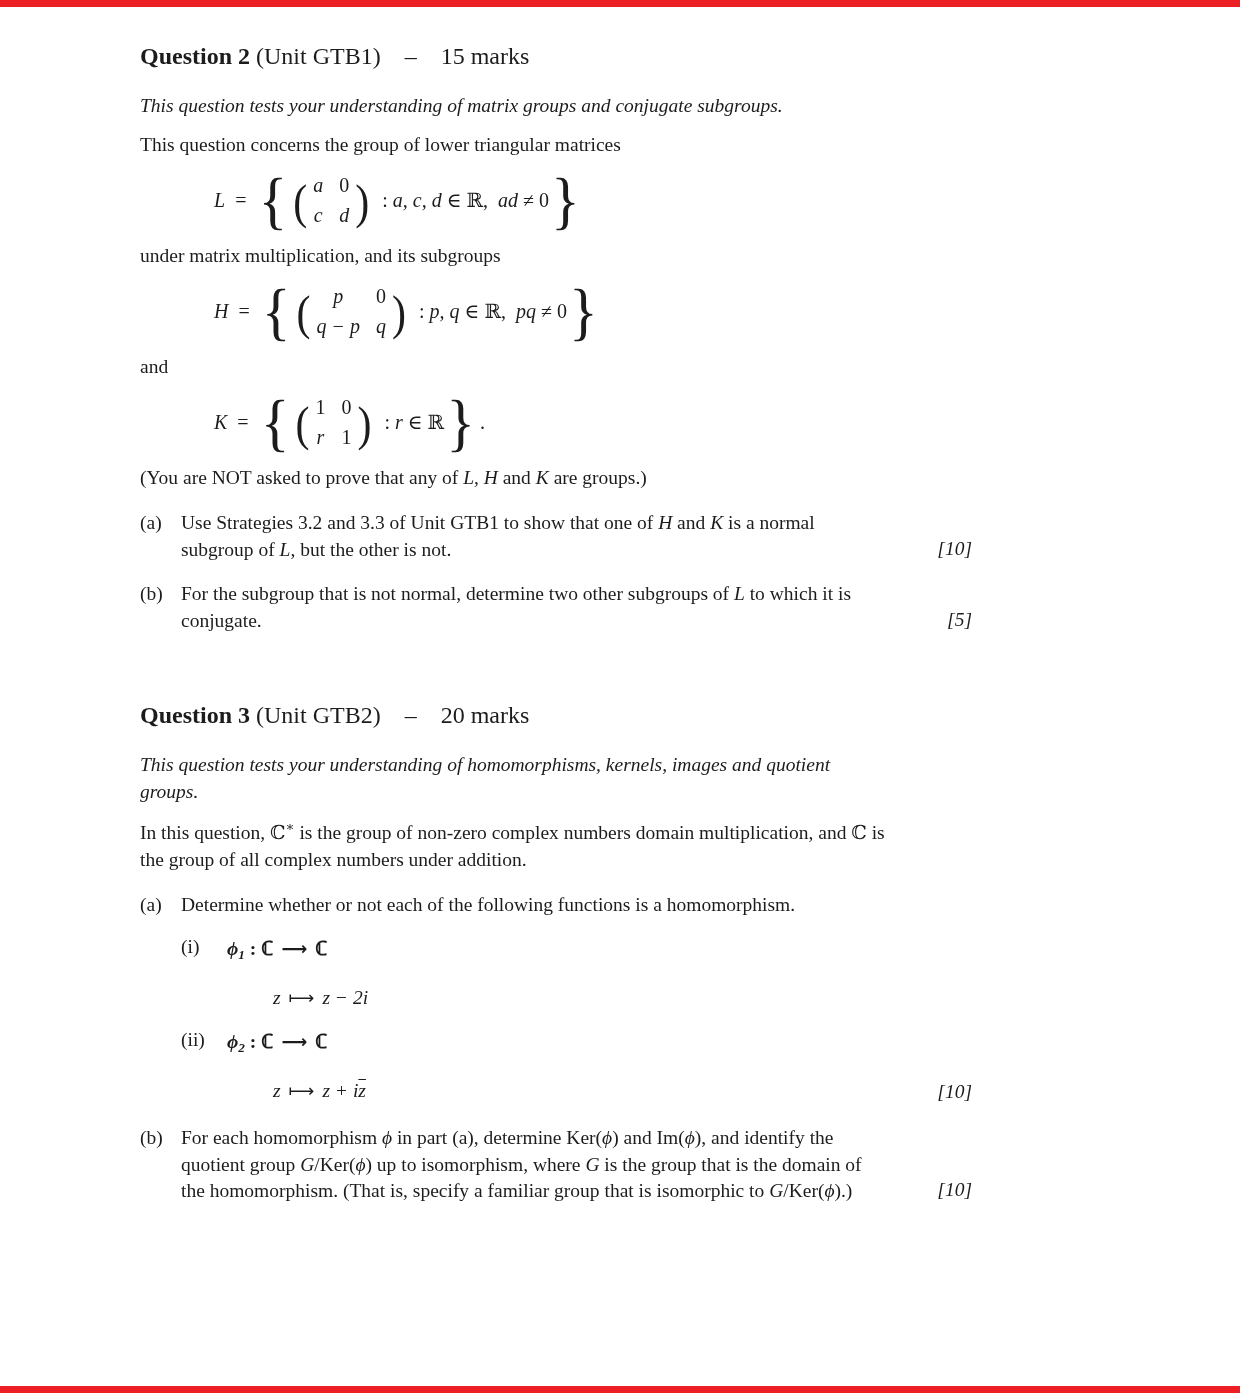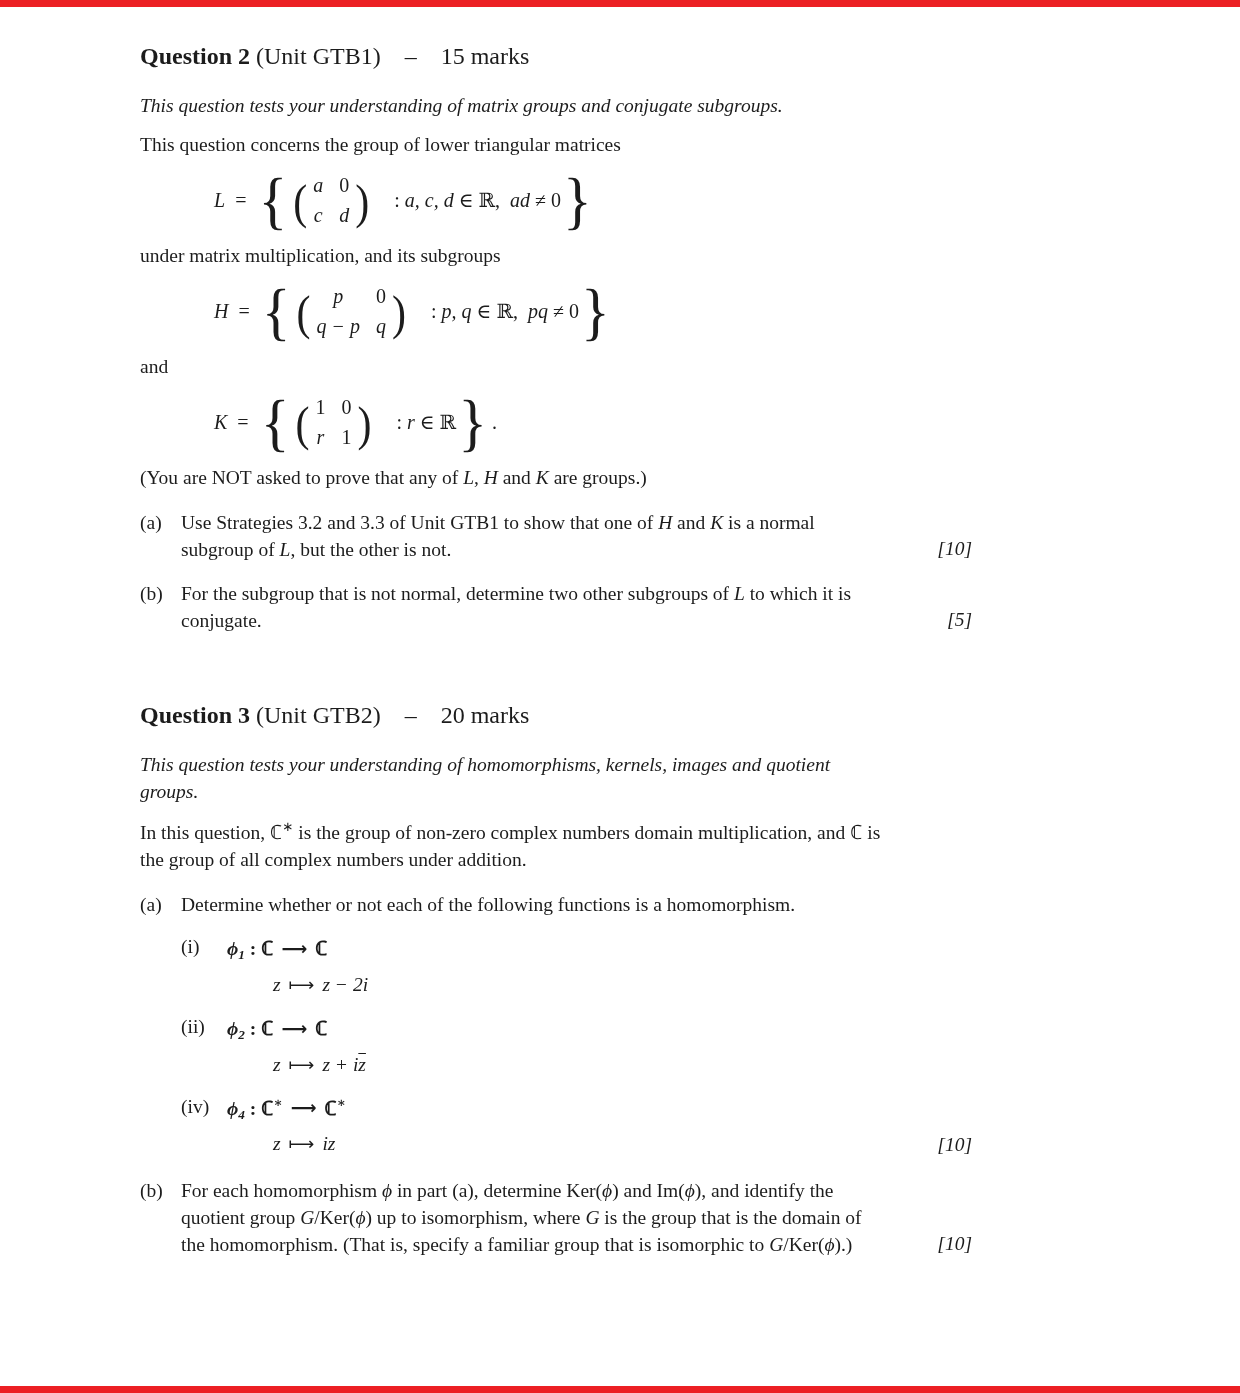--- a/index.html
+++ b/index.html
@@ -13,48 +13,48 @@
   .redbar.top { top:0; }
   .redbar.bottom { bottom:0; }
 
   .content { position:absolute; left:140px; top:40px; width:832px; }
 
   .qhead { font-size:24px; margin-bottom:12px; }
   .qhead .btitle { font-weight:bold; }
   .qhead .dash { margin:0 24px; }
 
   .intro { font-style:italic; margin:20px 0 12px 0; width:742px; }
-  .para  { margin:12px 0; width:762px;font-family:Liberation Serif, serif; }
+  .para  { margin:12px 0; width:762px; }
   .mi { font-style:italic; }
   .bb { font-style:normal; }
 
   
   .dmath { display:flex; align-items:center; margin:10px 0 10px 74px; font-size:20px; }
   .rel { margin:0 10px; }
   .brace { display:inline-block; font-size:60px; line-height:1; transform:scaleY(1.06); margin:0 2px; font-weight:400; }
   .paren { display:inline-block; font-size:42px; line-height:1; transform:scaleY(1.18); margin:0 4px; }
   .matrix { display:inline-grid; grid-template-columns:auto auto; column-gap:16px; row-gap:2px; text-align:center; padding:0 2px; }
-  .cond { margin-left:21px; white-space:pre; }
+  .cond { margin-left:9px; white-space:pre; }
   .tail { margin-left:3px; }
 
   
   .item { display:flex; position:relative; margin:18px 0; }
   .item-label { flex:0 0 41px; }
   .item-text { width:702px; }
   .marks { position:absolute; right:0; bottom:1px; font-style:italic;margin-top:25px; }
 
   .qgap { height:46px; }
 
   
   .funcs { margin-top:16px; }
   .func { display:flex; margin-bottom:15px; }
   .func:last-child { margin-bottom:2px; }
   .func-num { flex:0 0 46px; }
   .sig { display:block;font-weight:bold; }
-  .map { display:block; margin-left:46px; margin-top:7px; }
+  .map { display:block; margin-left:46px; margin-top:20px; }
   .arrow { margin:0 8px; font-family:"DejaVu Sans","Liberation Serif",serif; font-size:18px; }
   sub { font-size:0.68em; }
   sup { font-size:0.68em; }
   .ov { text-decoration:overline; }
   .ws { white-space:pre; }
 </style>
 </head>
 <body>
 
 <div class="redbar top"></div>
@@ -164,27 +164,20 @@
 
         <div class="func">
           <span class="func-num">(ii)</span>
           <span class="func-def">
             <span class="sig"><span class="mi">ϕ</span><sub class="mi">2</sub><span class="ws"> : </span><span class="bb">ℂ</span><sup></sup><span class="arrow">⟶</span><span class="bb">ℂ</span><sup></sup></span>
             <span class="map"><span class="mi">z</span><span class="arrow">⟼</span><span class="mi">z + i</span><span class="mi ov">z</span><span class="mi"></span></span>
           </span>
         </div>
 
 
-        <div class="func">
-          <span class="func-num">(iv)</span>
-          <span class="func-def">
-            <span class="sig"><span class="mi">ϕ</span><sub class="mi">4</sub><span class="ws"> : </span><span class="bb">ℂ</span><sup>∗</sup><span class="arrow">⟶</span><span class="bb">ℂ</span><sup>∗</sup></span>
-            <span class="map"><span class="mi">z</span><span class="arrow">⟼</span><span class="mi">iz</span><span class="mi ov"></span><span class="mi"></span></span>
-          </span>
-        </div>
 
       </div>
     </div>
     <span class="marks">[10]</span>
   </div>
 
   <div class="item">
     <span class="item-label">(b)</span>
     <span class="item-text"><span>For each homomorphism </span><span class="mi">ϕ</span><span> in part (a), determine Ker(</span><span class="mi">ϕ</span><span>) and Im(</span><span class="mi">ϕ</span><span>), and identify the quotient group </span><span class="mi">G</span><span>/Ker(</span><span class="mi">ϕ</span><span>) up to isomorphism, where </span><span class="mi">G</span><span> is the group that is the domain of the homomorphism. (That is, specify a familiar group that is isomorphic to </span><span class="mi">G</span><span>/Ker(</span><span class="mi">ϕ</span><span>).)</span></span>
     <span class="marks">[10]</span>

